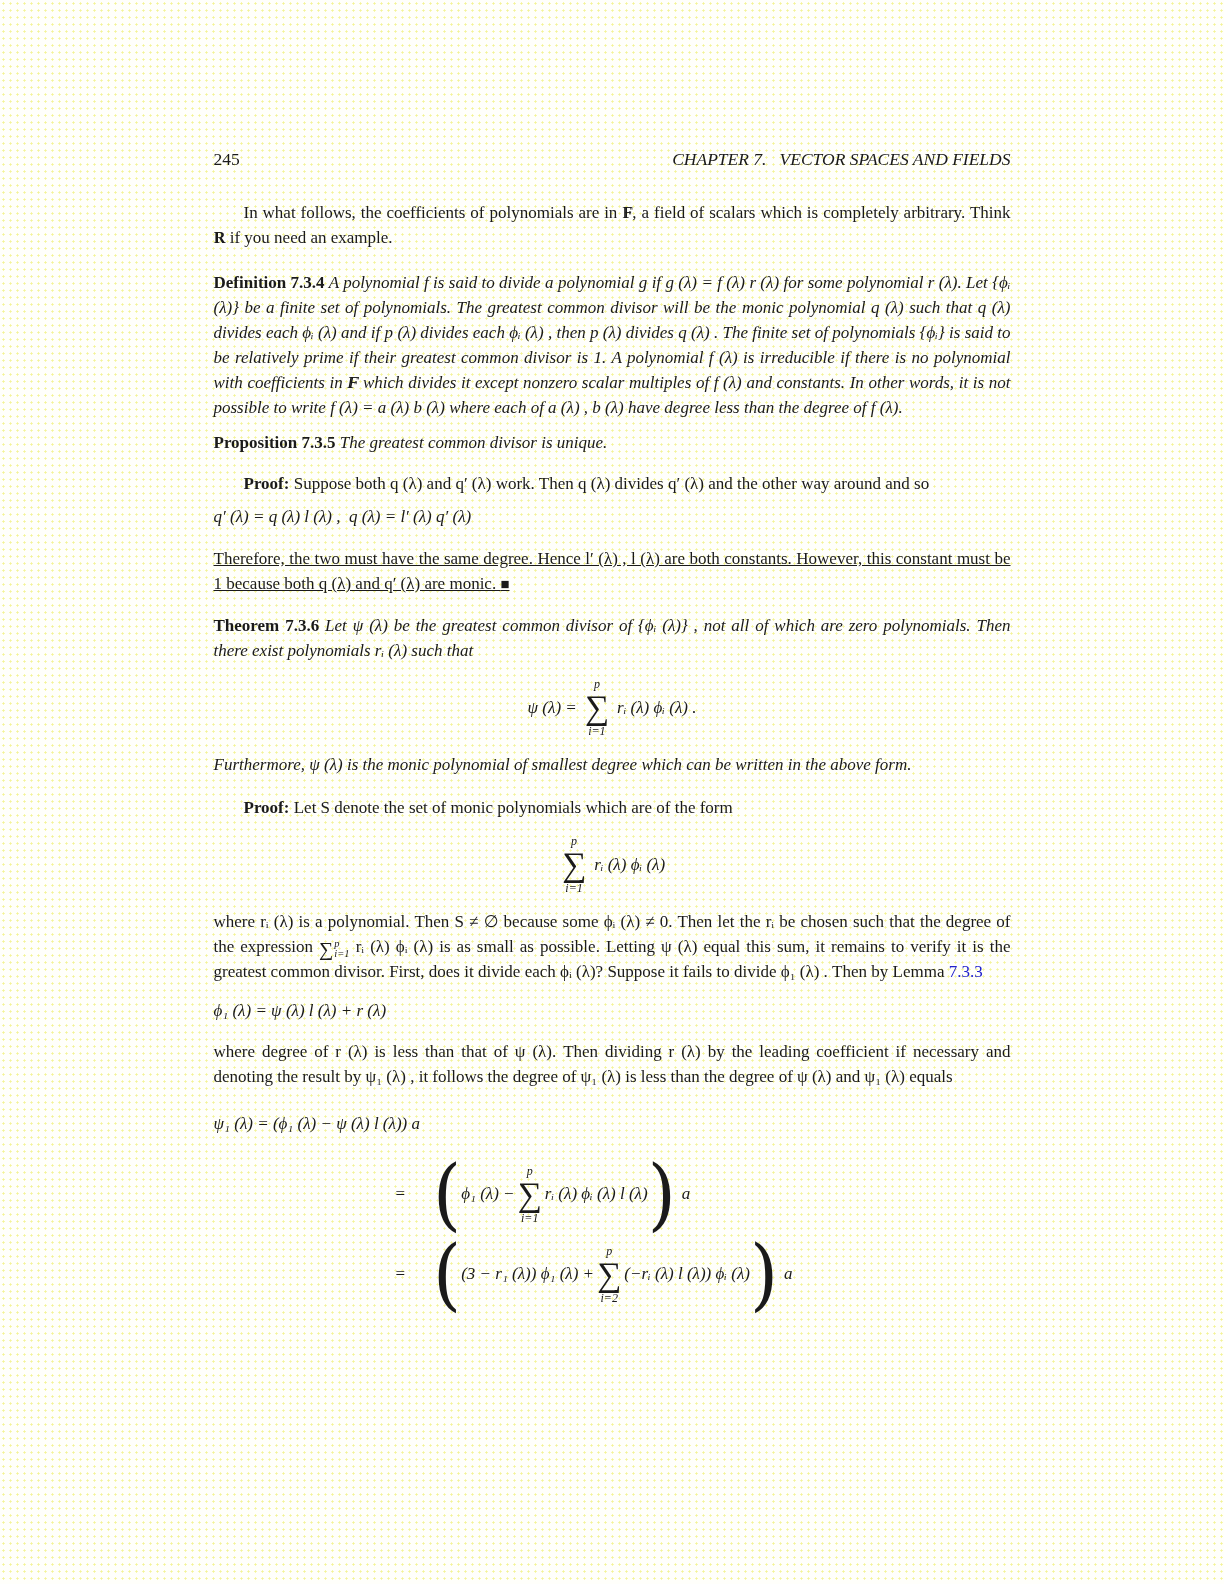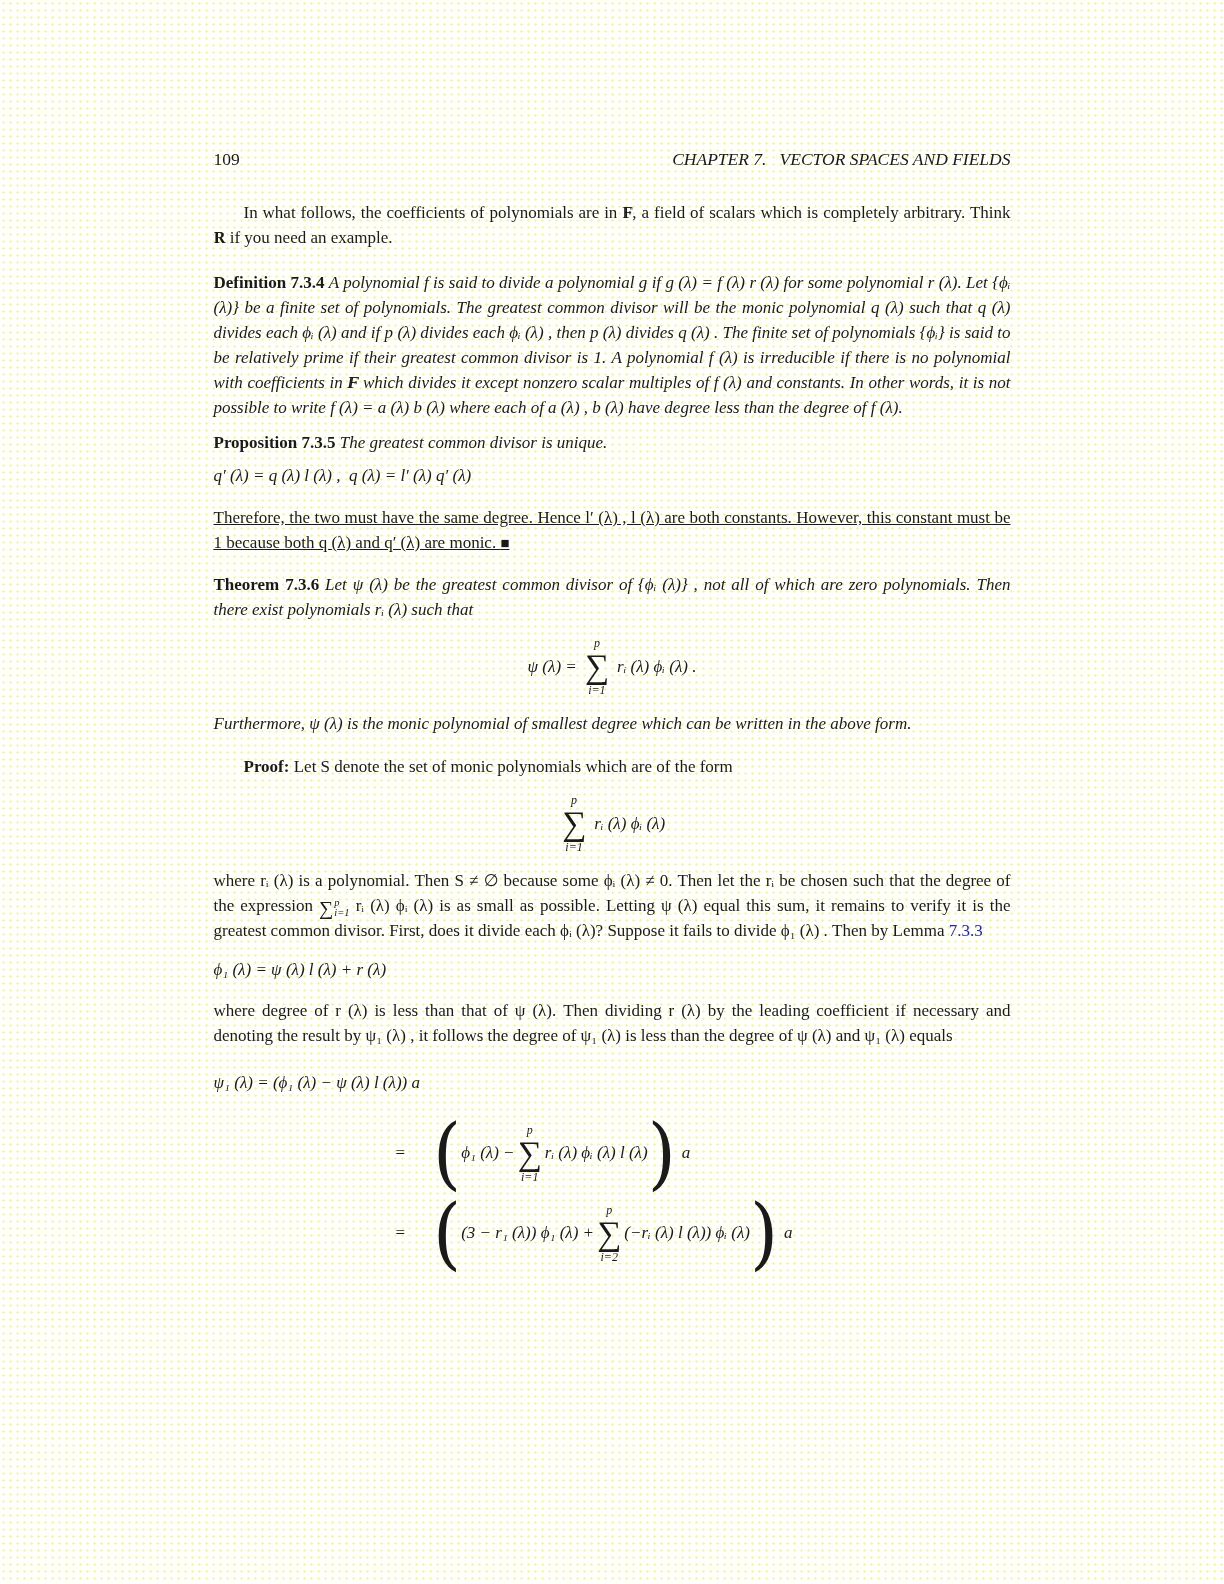--- a/index.html
+++ b/index.html
@@ -52,30 +52,31 @@
   .bigparen{font-size:72px;line-height:72px;font-weight:400;font-family:"DejaVu Serif",serif;transform:scaleY(1.08);}
   .tail{margin-left:6px;}
 </style>
 </head>
 <body>
 
 <div class="page">
   <div class="content">
 
     <div class="pghead">
-      <span>109</span>
+      <span>245</span>
       <span class="chapter">CHAPTER 7.&nbsp;&nbsp; VECTOR SPACES AND FIELDS</span>
     </div>
 
     <p class="indent mt-intro"><span>In what follows, the coefficients of polynomials are in </span><span class="bbb">F</span><span>, a field of scalars which is completely arbitrary. Think </span><span class="bbb">R</span><span> if you need an example.</span></p>
 
     <p class="mt-def"><span class="bf">Definition 7.3.4</span><span class="it"> A polynomial f is said to divide a polynomial g if g (λ) = f (λ) r (λ) for some polynomial r (λ). Let {ϕᵢ (λ)} be a finite set of polynomials. The greatest common divisor will be the </span><span class="bfit">monic</span><span class="it"> polynomial q (λ) such that q (λ) divides each ϕᵢ (λ) and if p (λ) divides each ϕᵢ (λ) , then p (λ) divides q (λ) . The finite set of polynomials {ϕᵢ} is said to be relatively prime if their greatest common divisor is 1. A polynomial f (λ) is irreducible if there is no polynomial with coefficients in </span><span class="bbb it">F</span><span class="it"> which divides it except nonzero scalar multiples of f (λ) and constants. In other words, it is not possible to write f (λ) = a (λ) b (λ) where each of a (λ) , b (λ) have degree less than the degree of f (λ).</span></p>
 
     <p class="mt-prop"><span class="bf">Proposition 7.3.5</span><span class="it"> The greatest common divisor is unique.</span></p>
 
+    <p class="indent mt-proof1"><span class="bf">Proof:</span><span> Suppose both q (λ) and q′ (λ) work. Then q (λ) divides q′ (λ) and the other way around and so</span></p>
 
     <div class="eqline it"><span>q′ (λ) = q (λ) l (λ) ,&nbsp; q (λ) = l′ (λ) q′ (λ)</span></div>
 
     <p class="mt-therefore"><span>Therefore, the two must have the same degree. Hence l′ (λ) , l (λ) are both constants. However, this constant must be 1 because both q (λ) and q′ (λ) are monic. </span><span class="halmos">■</span></p>
 
     <p class="mt-theorem"><span class="bf">Theorem 7.3.6</span><span class="it"> Let ψ (λ) be the greatest common divisor of {ϕᵢ (λ)} , not all of which are zero polynomials. Then there exist polynomials rᵢ (λ) such that</span></p>
 
     <div class="disp">
       <span class="it">ψ (λ) =</span>
       <span class="bigsum">

